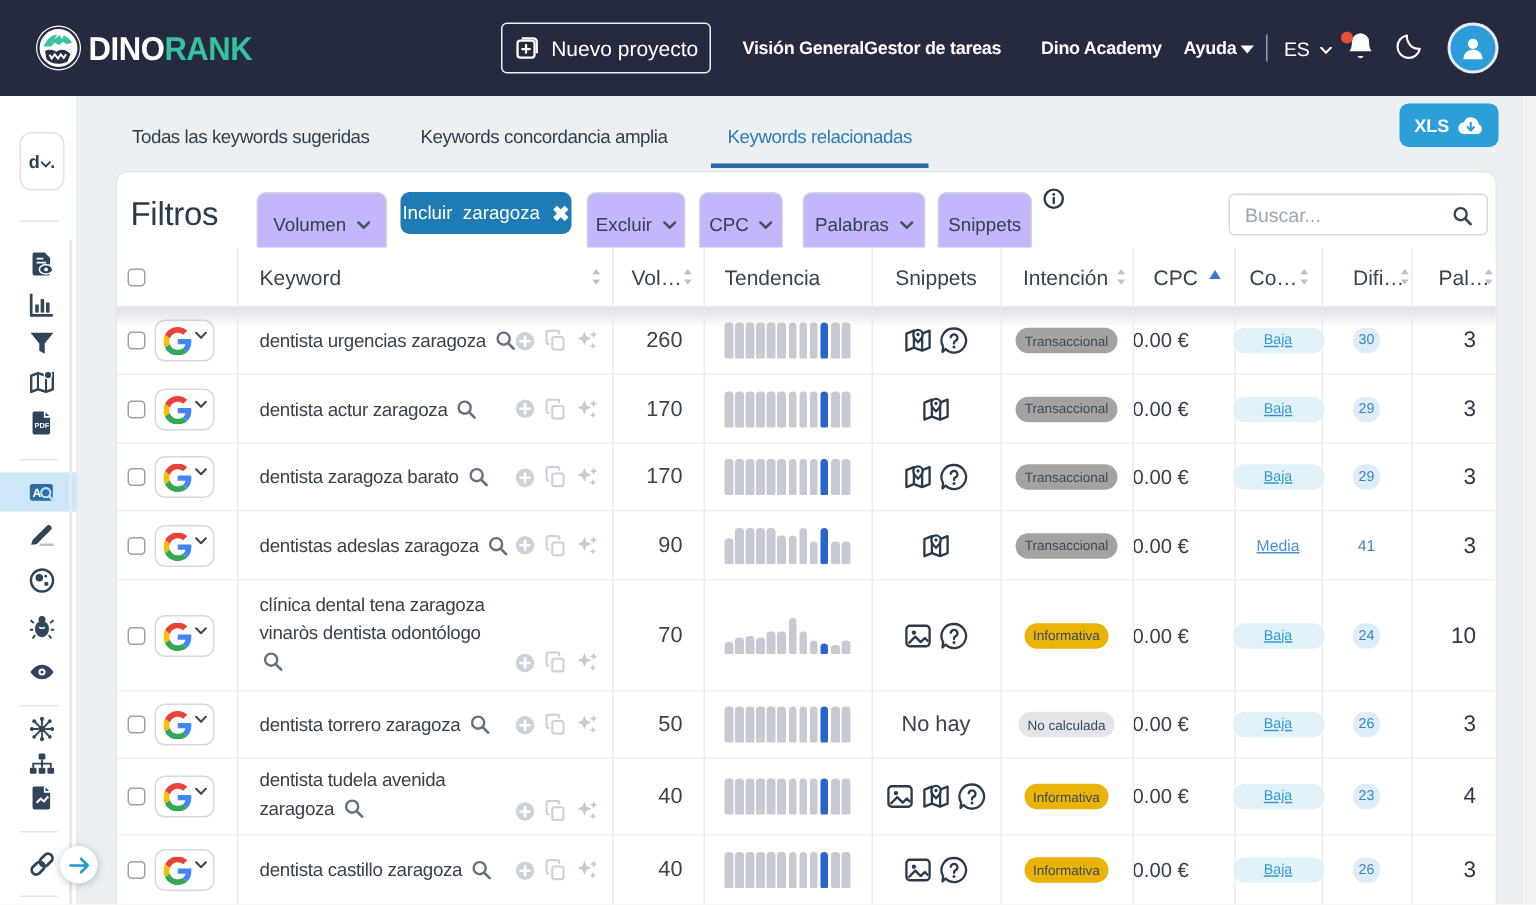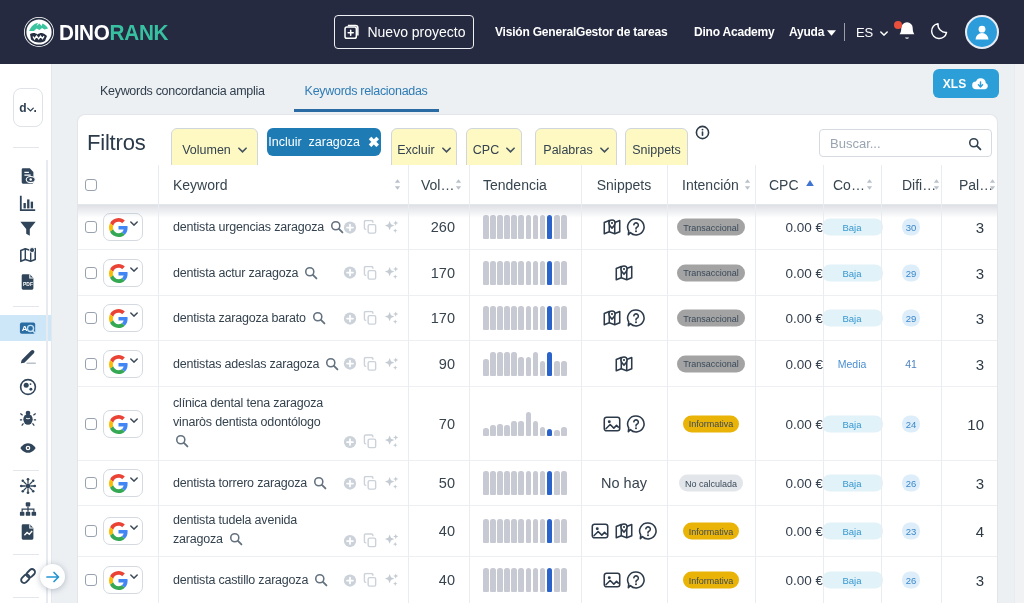--- a/index.html
+++ b/index.html
@@ -28,21 +28,21 @@
 
   
   .tabs { position:absolute; left:77px; top:70px; height:41px; display:flex; align-items:center; font-size:12.5px; letter-spacing:-0.3px; color:#2f3e4c; }
   .tab { padding:0 11px; height:42px; display:flex; align-items:center; }
   .tab.active { color:#2e7cb5; border-bottom:3px solid #2b6ba4; padding-top:3px; }
   .xls-btn { position:absolute; left:933px; top:69px; width:66px; height:29px; background:#2d9fd8; border-radius:6px; color:#fff; font-size:12px; font-weight:bold; display:flex; align-items:center; justify-content:center; gap:6px; }
 
   
   .card { position:absolute; left:77px; top:114px; width:921px; height:489px; background:#fff; border:1px solid #e2e6ea; border-bottom:none; border-radius:8px 8px 0 0; overflow:hidden; }
   .filtros-lbl { position:absolute; left:22px; top:127px; font-size:22px; color:#2b3a4a; letter-spacing:-0.2px; }
-  .fbtn { position:absolute; top:13px; height:44px; border:1px solid #cfd6dc; border-radius:6px; background:#fef9c3; color:#33424f; font-size:12.5px; display:flex; align-items:center; justify-content:center; gap:7px; }
+  .fbtn { position:absolute; top:13px; height:44px; border:1px solid #cfd6dc; border-radius:6px; background:#c4b5fd; color:#33424f; font-size:12.5px; display:flex; align-items:center; justify-content:center; gap:7px; }
   .fchip { position:absolute; top:13px; height:28px; border-radius:6px; background:#1e7bb4; color:#fff; font-size:12.5px; display:flex; align-items:center; justify-content:center; gap:8px; white-space:nowrap; }
   .search { position:absolute; left:741px; top:14px; width:173px; height:28px; border:1px solid #d6dbe1; border-radius:4px; background:#fff; }
   .search span { position:absolute; left:10px; top:6px; font-size:13px; color:#9aa5b1; }
 
   
   .thead { position:absolute; left:0; top:50px; width:921px; height:40px; background:#fff; border-bottom:1px solid #e4e7ea; font-size:14px; color:#36454f; }
   .hshadow { position:absolute; left:0; top:90px; width:921px; height:13px; background:linear-gradient(to bottom, rgba(143,152,170,.30), rgba(143,152,170,0)); z-index:5; pointer-events:none; }
   .vline { position:absolute; top:50px; bottom:0; width:1px; background:#e9ecf0; z-index:6; }
   .row { position:absolute; left:0; width:921px; background:#fff; border-bottom:1px solid #edeff3; }
   .cb { position:absolute; left:7px; width:12px; height:12px; border:1.5px solid #98a2ae; border-radius:3px; background:#fff; }
@@ -53,23 +53,23 @@
   .trend { position:absolute; left:405px; width:86px; height:24px; display:flex; align-items:flex-end; gap:1.5px; }
   .trend i { display:block; width:5.6px; background:#c7c9d3; border-radius:2.5px 2.5px 1px 1px; }
   .trend i.b { background:#2a63c9; }
   .snips { position:absolute; left:503px; width:86px; display:flex; align-items:center; justify-content:center; gap:4px; color:#2c3a49; }
   .nohay { position:absolute; left:503px; width:86px; text-align:center; font-size:14.5px; color:#37434e; }
   .chip { position:absolute; left:589px; width:88px; display:flex; justify-content:center; }
   .chip span { font-size:9px; color:#3a4a5a; padding:3.5px 6px; border-radius:9px; }
   .chip .tr { background:#a3a3a3; }
   .chip .inf { background:#eab308; }
   .chip .nc { background:#e2e5e9; }
-  .cpc { position:absolute; left:677px; width:68px; text-align:right; font-size:13.5px; color:#333f4c; }
+  .cpc { position:absolute; left:677px; width:68px; text-align:left; font-size:13.5px; color:#333f4c; }
   .comp { position:absolute; left:745px; width:58px; display:flex; justify-content:center; }
-  .comp span { font-size:9.5px; color:#3598d0; background:#e2f2f9; padding:3px 21px; border-radius:8px; }
+  .comp span { font-size:9.5px; color:#3598d0; background:#e2f2f9; padding:3px 21px; border-radius:8px;text-decoration:underline; }
   .comp span.media { background:none; color:#4a8fd3; font-size:10.5px; }
   .diff { position:absolute; left:803px; width:60px; display:flex; justify-content:center; }
   .diff span { font-size:9.5px; color:#3a86c8; background:#ddeefa; padding:3px 4px; border-radius:8px; min-width:12px; text-align:center; }
   .diff span.plain { background:none; color:#4a82c0; font-size:10.5px; }
   .pal { position:absolute; left:803px; width:103px; text-align:right; font-size:15px; color:#2e3b47; }
   .vc { top:50%; transform:translateY(-50%); }
   svg { display:block; }
 </style>
 </head>
 <body>
@@ -308,20 +308,21 @@
     <div class="sdiv" style="top:533px"></div>
     <div class="abs" style="left:46px; top:96px; width:2px; height:443px; background:#e7eaee"></div>
   </div>
   <div class="arrowbtn">
       <svg width="14" height="12" viewBox="0 0 14 12">
         <path d="M1 6h11M8 1.5L12.5 6 8 10.5" fill="none" stroke="#2596d1" stroke-width="1.7" stroke-linecap="round" stroke-linejoin="round"></path>
       </svg>
     </div>
 
   <div class="tabs">
+    <div class="tab">Todas las keywords sugeridas</div>
     <div class="tab" style="margin-left:12px">Keywords concordancia amplia</div>
     <div class="tab active" style="margin-left:18px">Keywords relacionadas</div>
   </div>
   <div class="xls-btn">XLS <svg width="17" height="14">
         <use href="#cloud"></use>
       </svg></div>
 
   <div class="card" id="card">
 
     <div class="abs filtros-lbl" style="left:9px; top:15px">Filtros</div>

